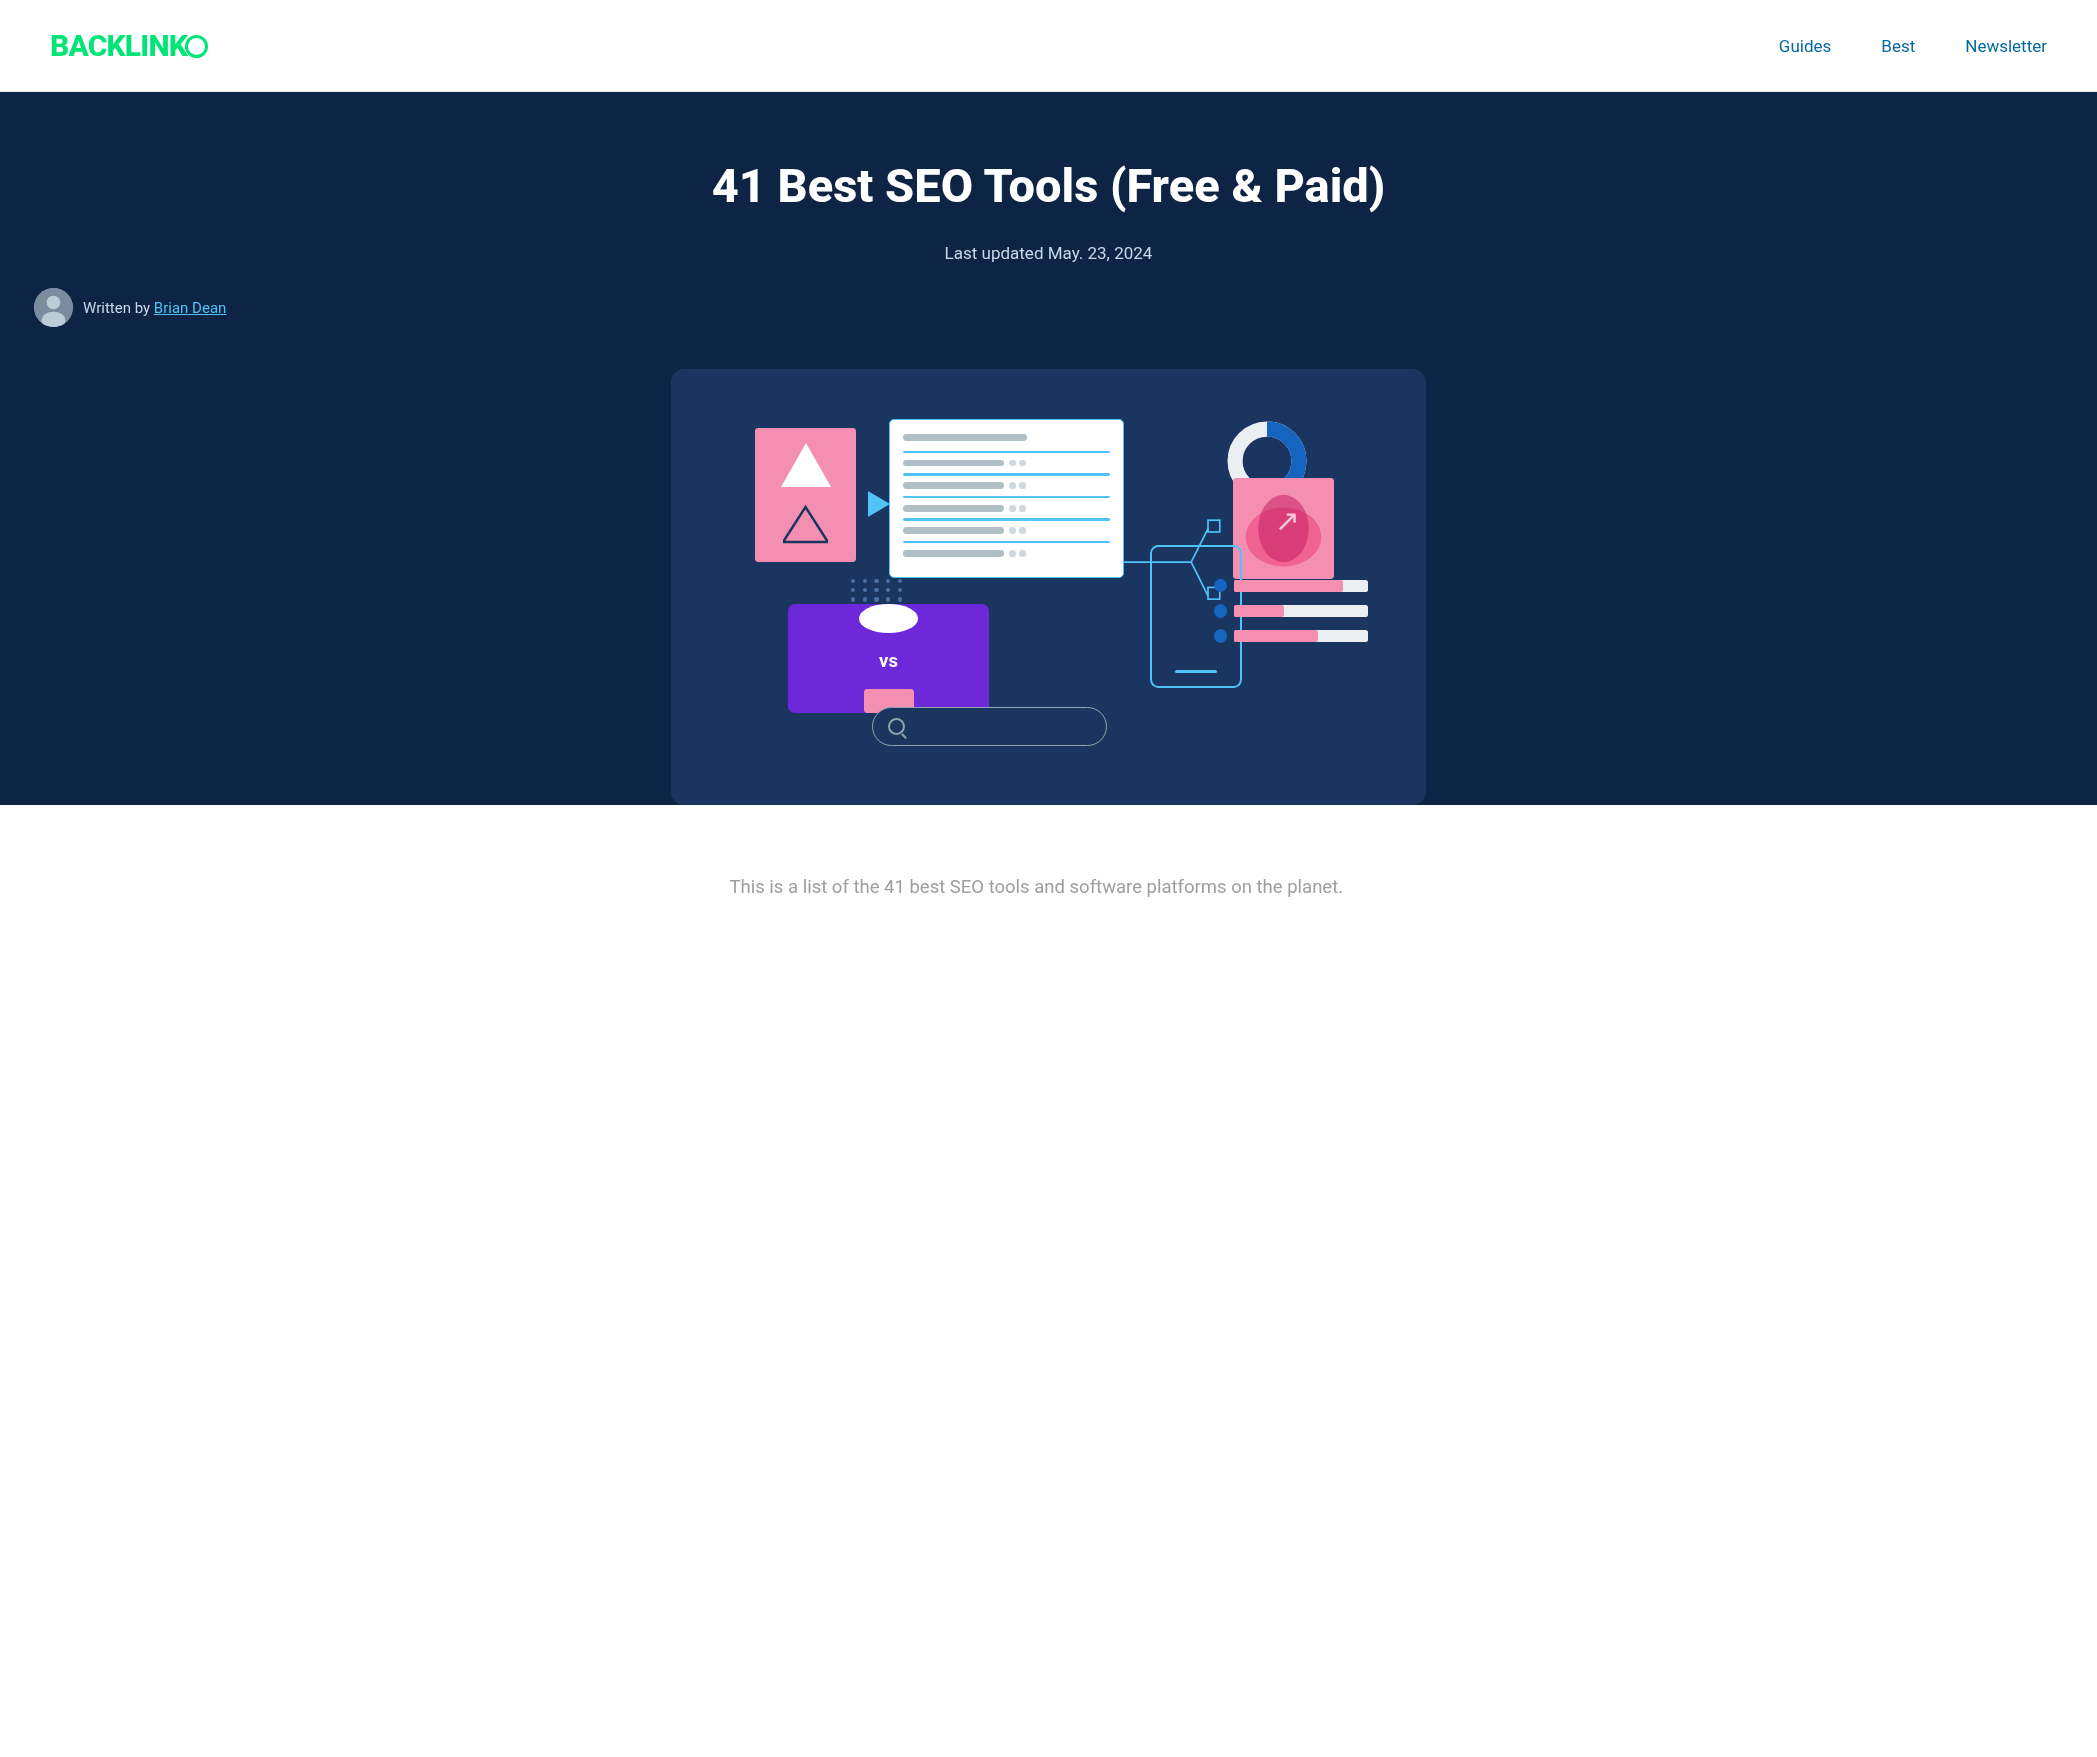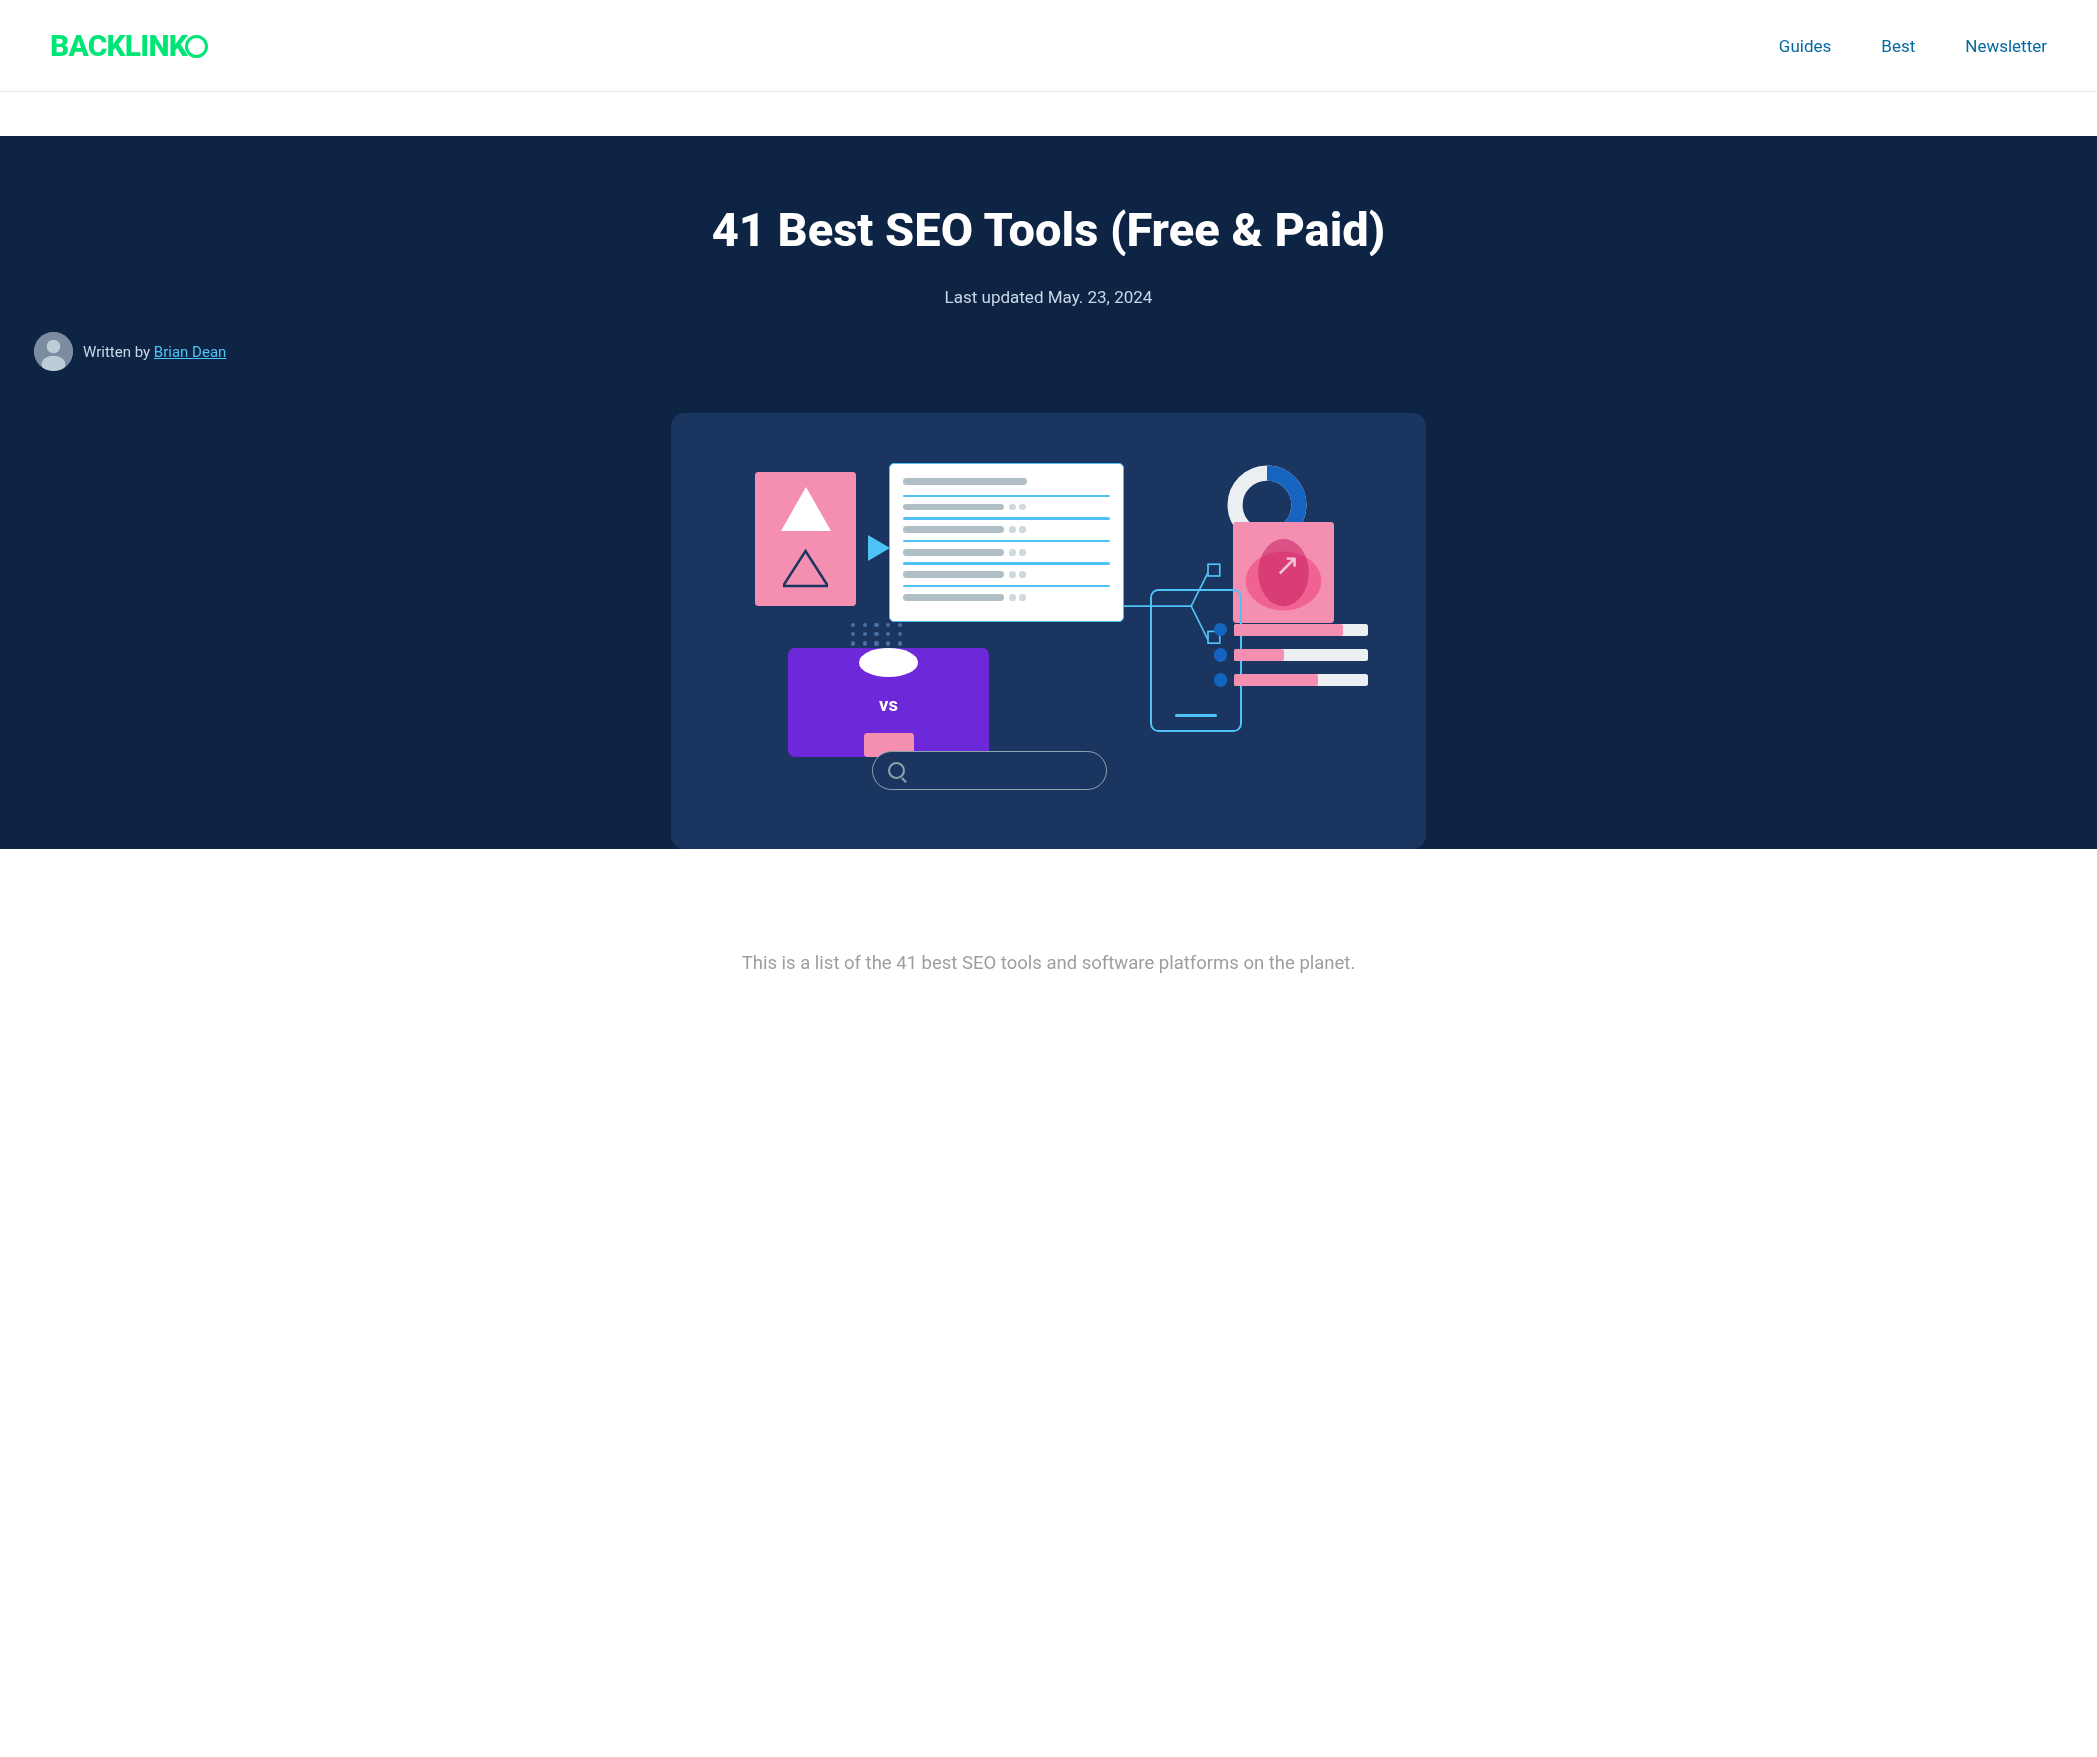--- a/index.html
+++ b/index.html
@@ -59,21 +59,20 @@
     }
 
     
     .hero {
       background: #0d2444;
       padding: 67px 34px 0 34px;
       text-align: center;
       min-height: 487px;
       position: relative;
       overflow: hidden;
-      margin-top: 44px;
     }
 
     .hero-title {
       color: #ffffff;
       font-size: 47px;
       font-weight: 800;
       line-height: 1.15;
       margin-bottom: 30px;
       max-width: 755px;
       margin-left: auto;
@@ -387,22 +386,21 @@
       right: 76px;
       top: 92px;
       font-size: 30px;
       color: #ffffff;
       opacity: 0.7;
     }
 
     
     .content-section {
       background: #ffffff;
-      padding: 99px 168px;
-      text-align: center;
+      padding: 67px 168px;
     }
 
     .intro-text {
       color: #9e9e9e;
       font-size: 18.5px;
       line-height: 1.7;
       max-width: 638px;
       margin: 0 auto;
     }
   </style>

